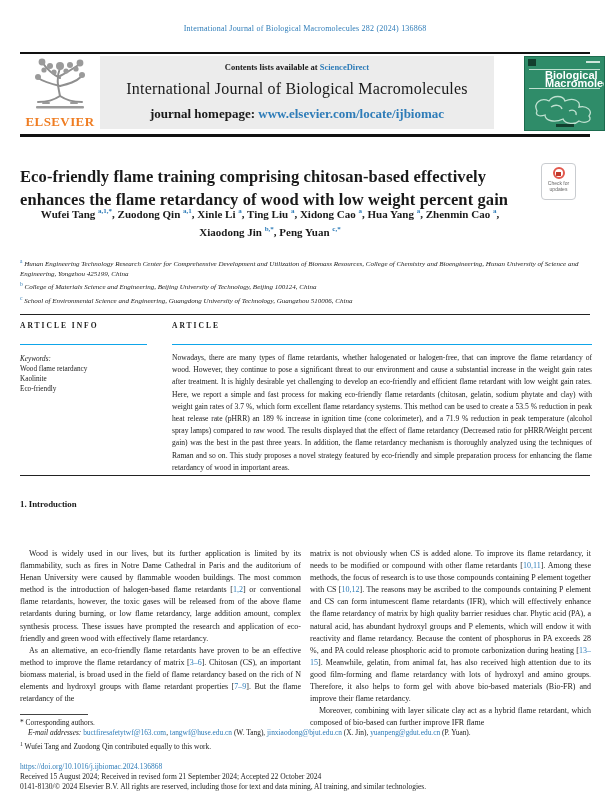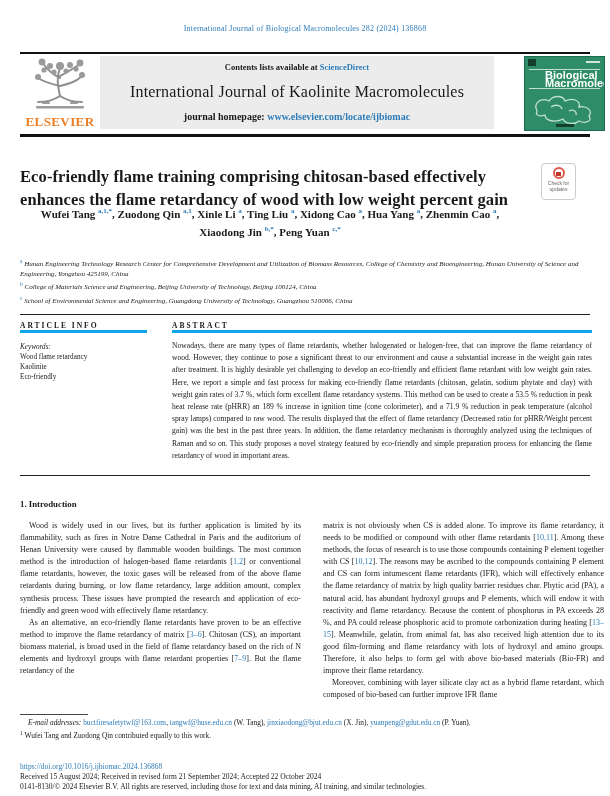--- a/index.html
+++ b/index.html
@@ -19,21 +19,21 @@
   .rule-mast-bottom { top:118px; height:2.5px; }
   .rule-thin { height:1.2px; background:#222; }
   .rule-affil { top:298px; }
   .rule-abs-bottom { top:459px; }
   
   .mast-box { position:absolute; top:40px; left:100px; width:394px; height:73px;
     background:#ececec; display:flex; flex-direction:column; align-items:center;
     justify-content:space-between; padding:6px 4px 7px 4px; }
   .contents-line { font-size:8.5px; font-weight:bold; }
   .mast-title { font-size:16px; letter-spacing:.2px; }
-  .homepage-line { font-size:10px; font-weight:bold; }
+  .homepage-line { font-size:13px; font-weight:bold; }
   .homepage-line .lnk { font-weight:bold; }
   
   .elsevier-block { position:absolute; top:42px; left:20px; width:80px; height:72px;
     display:flex; flex-direction:column; align-items:center; justify-content:flex-end; }
   .elsevier-tree { position:absolute; top:-2px; left:10px; }
   .elsevier-word { font-size:13px; font-weight:bold; color:#ef7d22; letter-spacing:.4px;font-family:Liberation Serif, serif; }
   
   .cover { position:absolute; top:40px; left:524px; width:81px; height:75px;
     background:#2f8c69; border:1.5px solid #1c6b4e; padding:3px 4px; overflow:hidden; }
   .cover-mark { position:absolute; top:2px; left:3px; width:8px; height:7px; background:#123f2e; }
@@ -62,27 +62,27 @@
     font-size:11px; line-height:16px; font-weight:bold;text-align:center; }
   .authors sup { font-size:7px; }
   .affils { position:absolute; top:240px; left:20px; width:560px;
     font-size:7px; line-height:10px; font-style:italic; }
   .affil sup { font-style:normal; font-size:5.5px; }
   
   .info-abs { position:absolute; top:305px; left:20px; right:18px; display:flex; }
   .info-col { width:127px; margin-right:25px; flex:none; }
   .abs-col { flex:1; }
   .sec-head { font-size:7.5px; font-weight:bold; letter-spacing:2px;
-    border-bottom:3px solid #0ea5e9; padding-bottom:0; }
+    border-bottom:1px solid #0ea5e9; padding-bottom:14px; }
   .kw-label { margin-top:9px; font-size:7.2px; font-style:italic; line-height:10px; }
   .kw-item { font-size:7.2px; line-height:10px; }
   .abs-text { margin-top:7px; font-size:7.6px; line-height:12.2px; text-align:justify; }
   
   .intro-head { position:absolute; top:483px; left:20px; font-size:8.8px; font-weight:bold; }
-  .columns { position:absolute; top:504px; left:20px; right:18px; display:flex; gap:22px; }
+  .columns { position:absolute; top:532px; left:20px; right:18px; display:flex; gap:9px; }
   .col { width:281px; flex:none; }
   .para { font-size:8px; line-height:12.1px; text-align:justify; }
   .para.indent { text-indent:9px; }
   
   .footnotes { position:absolute; top:698px; left:20px; right:18px;
     font-size:7.4px; line-height:10.4px; }
   .fn-rule { width:68px; height:1px; background:#444; margin-bottom:3px; }
   .fn-line sup { font-size:5.5px; }
   .fn-email { padding-left:8px; }
   .fn-email .fn-label { font-style:italic; }
@@ -128,21 +128,21 @@
       </g>
     </svg>
     <div class="elsevier-word">ELSEVIER</div>
   </div>
 
   <div class="mast-box">
     <div class="contents-line">
       <span>Contents lists available at</span>
       <span class="lnk">ScienceDirect</span>
     </div>
-    <div class="mast-title">International Journal of Kaolinite Macromolecules</div>
+    <div class="mast-title">International Journal of Biological Macromolecules</div>
     <div class="homepage-line">
       <span>journal homepage:</span>
       <span class="lnk">www.elsevier.com/locate/ijbiomac</span>
     </div>
   </div>
 
   <div class="cover">
     <div class="cover-mark"></div>
     <div class="cover-topline"></div>
     <div class="cover-serifline"></div>
@@ -178,21 +178,21 @@
     <div class="info-col">
       <div class="sec-head">ARTICLE INFO</div>
       <div class="kw-label">Keywords:</div>
       <div>
           <div class="kw-item">Wood flame retardancy</div>
           <div class="kw-item">Kaolinite</div>
           <div class="kw-item">Eco-friendly</div>
         </div>
     </div>
     <div class="abs-col">
-      <div class="sec-head">ABSTRACT</div>
+      <div class="sec-head">ARTICLE</div>
       <div class="abs-text">Nowadays, there are many types of flame retardants, whether halogenated or halogen-free, that can improve the flame retardancy of wood. However, they continue to pose a significant threat to our environment and cause a substantial increase in the weight gain rates after treatment. It is highly desirable yet challenging to develop an eco-friendly and efficient flame retardant with low weight gain rates. Here, we report a simple and fast process for making eco-friendly flame retardants (chitosan, gelatin, sodium phytate and clay) with weight gain rates of 3.7 %, which form excellent flame retardancy systems. This method can be used to create a 53.5 % reduction in peak heat release rate (pHRR) an 189 % increase in ignition time (cone colorimeter), and a 71.9 % reduction in peak temperature (alcohol spray lamps) compared to raw wood. The results displayed that the effect of flame retardancy (Decreased ratio for pHRR/Weight percent gain) was the best in the past three years. In addition, the flame retardancy mechanism is thoroughly analyzed using the techniques of Raman and so on. This study proposes a novel strategy featured by eco-friendly and simple preparation process for enhancing the flame retardancy of wood in important areas.</div>
     </div>
   </div>
 
   <div class="rule rule-thin rule-abs-bottom"></div>
 
   <div class="intro-head">1. Introduction</div>
 
   <div class="columns">
     <div class="col">
@@ -200,20 +200,21 @@
         <p class="para indent">As an alternative, an eco-friendly flame retardants have proven to be an effective method to improve the flame retardancy of matrix [<span class="lnk">3–6</span>]. Chitosan (CS), an important biomass material, is broad used in the field of flame retardancy based on the rich of N elements and hydroxyl groups with flame retardant properties [<span class="lnk">7–9</span>]. But the flame retardancy of the</p>
       </div>
     <div class="col">
         <p class="para">matrix is not obviously when CS is added alone. To improve its flame retardancy, it needs to be modified or compound with other flame retardants [<span class="lnk">10,11</span>]. Among these methods, the focus of research is to use those compounds containing P element together with CS [<span class="lnk">10,12</span>]. The reasons may be ascribed to the compounds containing P element and CS can form intumescent flame retardants (IFR), which will effectively enhance the flame retardancy of matrix by high quality barrier residues char. Phytic acid (PA), a natural acid, has abundant hydroxyl groups and P elements, which will endow it with reactivity and flame retardancy. Because the content of phosphorus in PA exceeds 28 %, and PA could release phosphoric acid to promote carbonization during heating [<span class="lnk">13–15</span>]. Meanwhile, gelatin, from animal fat, has also received high attention due to its good film-forming and flame retardancy with lots of hydroxyl and amino groups. Therefore, it also helps to form gel with above bio-based materials (Bio-FR) and improve their flame retardancy.</p>
         <p class="para indent">Moreover, combining with layer silicate clay act as a hybrid flame retardant, which composed of bio-based can further improve IFR flame</p>
       </div>
   </div>
 
   <div class="footnotes">
     <div class="fn-rule"></div>
+    <div class="fn-line"><span>*</span><span> Corresponding authors.</span></div>
     <div class="fn-line fn-email"><span class="fn-label">E-mail addresses:</span><span> <span class="lnk">buctfiresafetytwf@163.com</span>, <span class="lnk">tangwf@huse.edu.cn</span> (W. Tang), <span class="lnk">jinxiaodong@bjut.edu.cn</span> (X. Jin), <span class="lnk">yuanpeng@gdut.edu.cn</span> (P. Yuan).</span></div>
     <div class="fn-line"><sup>1</sup><span> Wufei Tang and Zuodong Qin contributed equally to this work.</span></div>
   </div>
 
   <div class="footer">
     <div class="lnk">https://doi.org/10.1016/j.ijbiomac.2024.136868</div>
     <div>Received 15 August 2024; Received in revised form 21 September 2024; Accepted 22 October 2024</div>
     <div>0141-8130/© 2024 Elsevier B.V. All rights are reserved, including those for text and data mining, AI training, and similar technologies.</div>
   </div>
 

